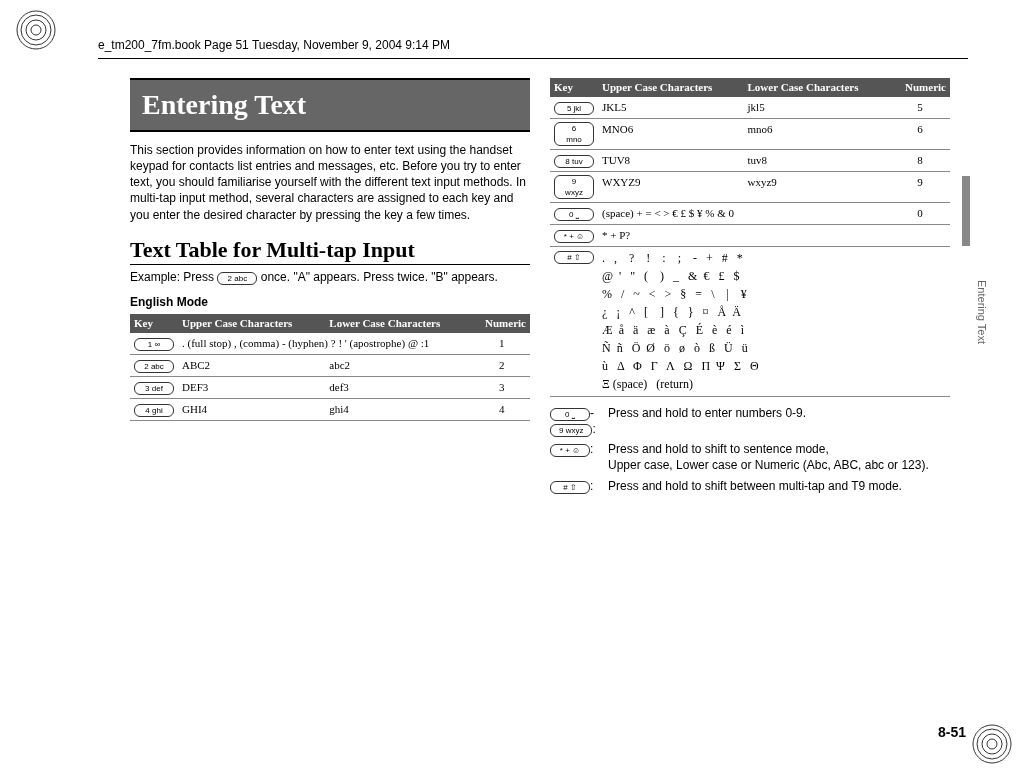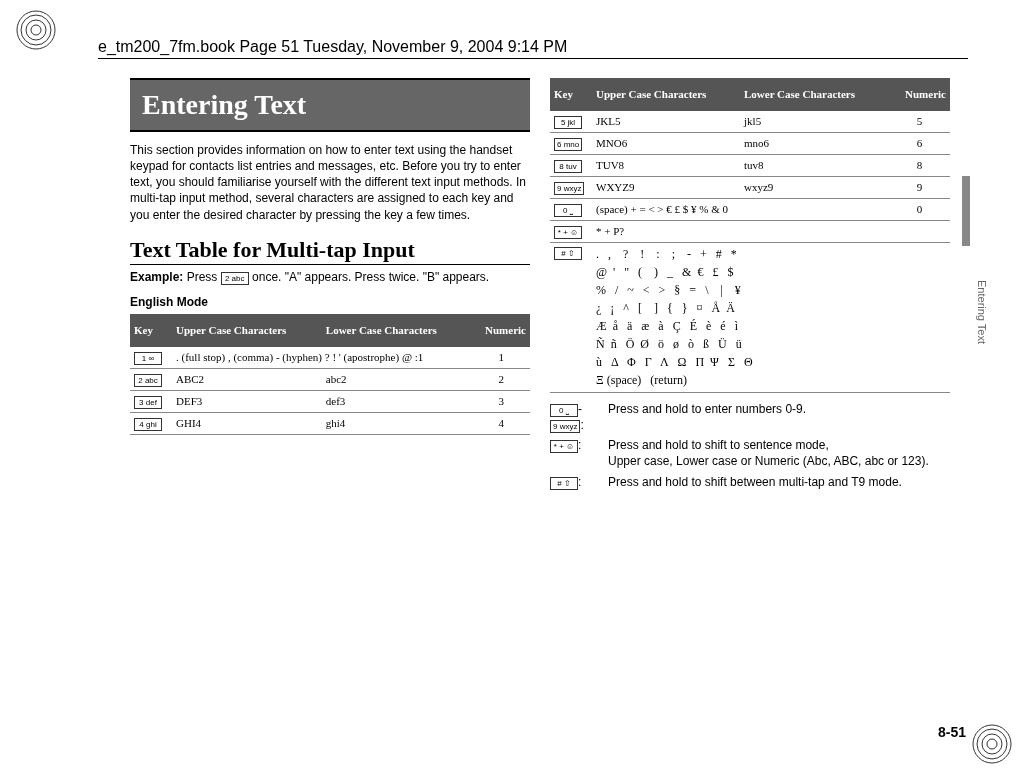--- a/index.html
+++ b/index.html
@@ -10,21 +10,21 @@
     color: #000;
     width: 1028px;
     height: 774px;
     overflow: hidden;
     position: relative;
   }
   .header-line {
     position: absolute;
     top: 38px;
     left: 98px;
-    font-size: 16px;
+    font-size: 12px;
     text-align: right;
   }
   .page-rule {
     position: absolute;
     top: 58px;
     left: 98px;
     right: 60px;
     border-top: 1px solid #000;
   }
   .columns {
@@ -53,49 +53,49 @@
   .intro { margin-bottom: 12px; }
   .h2 {
     font-family: "Times New Roman", serif;
     font-size: 22px;
     font-weight: bold;
     margin: 8px 0 4px 0;
     border-bottom: 1px solid #000;
     padding-bottom: 0;
   }
   .para { margin-bottom: 8px; }
-  .bold { font-weight: bold; }
+  .bold { font-weight: normal; }
   .mode-label { font-weight: bold; font-size: 12px; margin: 8px 0 4px 0; }
   table.keytable {
     width: 100%;
     border-collapse: collapse;
     font-size: 11px;
   }
   table.keytable th {
     background: #555;
     color: #fff;
     text-align: left;
-    padding: 9px 4px;
+    padding: 2px 4px;
     font-weight: bold;
     font-family: "Times New Roman", serif;
   }
   table.keytable th.num { text-align: right; }
   table.keytable td {
     padding: 3px 4px;
     border-bottom: 1px solid #888;
     vertical-align: top;
     font-family: "Times New Roman", serif;
   }
   table.keytable td.num { text-align: center; }
   .keyicon {
     display: inline-block;
     border: 1px solid #333;
-    border-radius: 0;
+    border-radius: 6px;
     font-size: 8px;
-    padding: 0 2px;
+    padding: 0 8px;
     min-width: 22px;
     text-align: center;
     line-height: 11px;
     font-family: Arial, sans-serif;
     background: #fff;
   }
   .symgrid {
     font-family: "Times New Roman", serif;
     font-size: 12px;
     line-height: 1.5;

